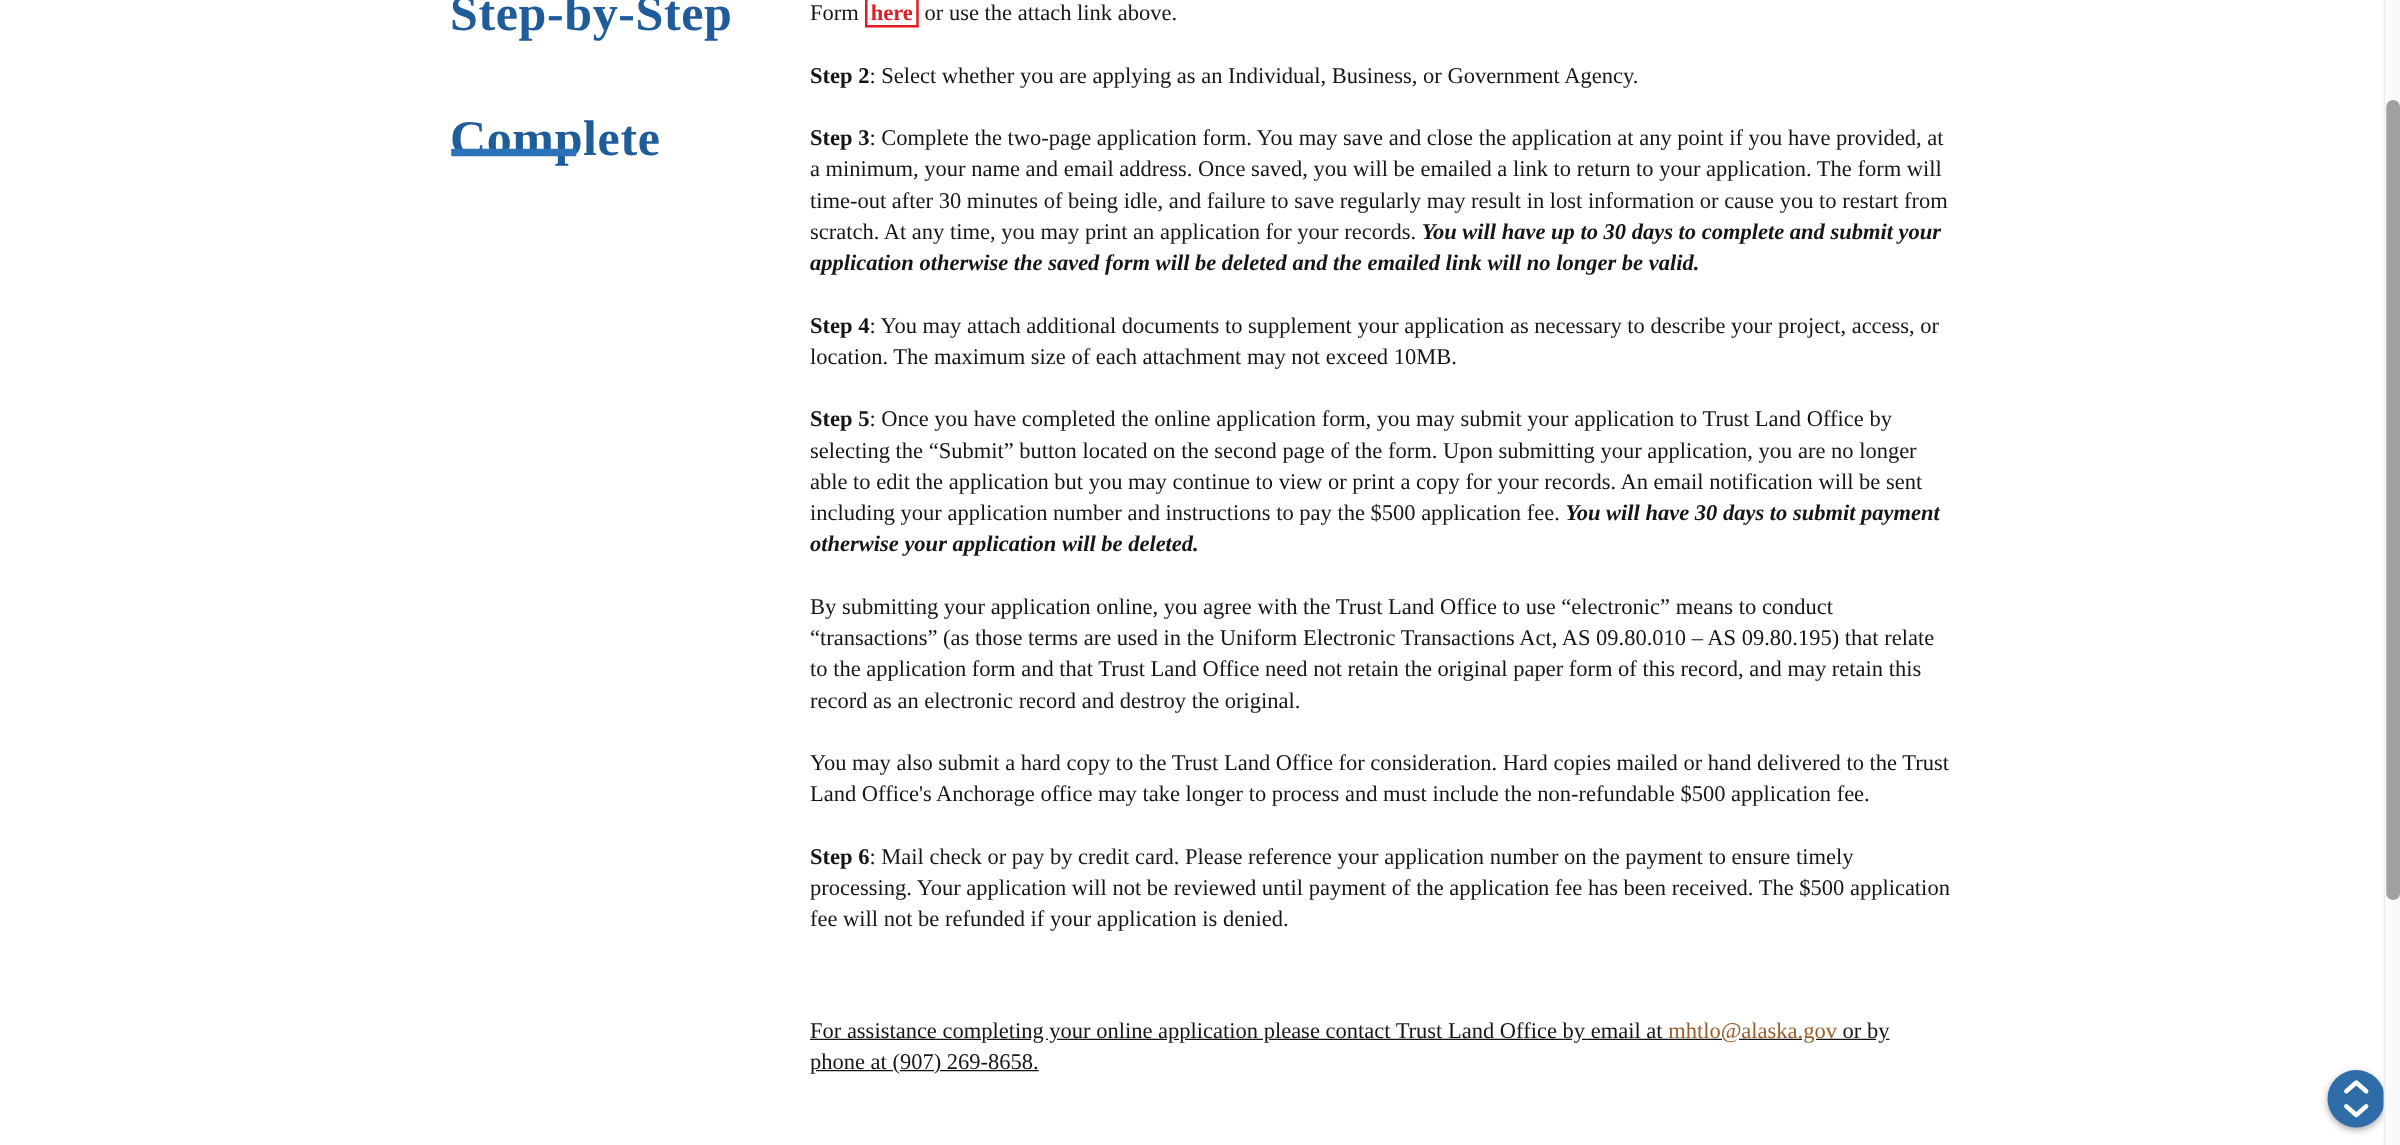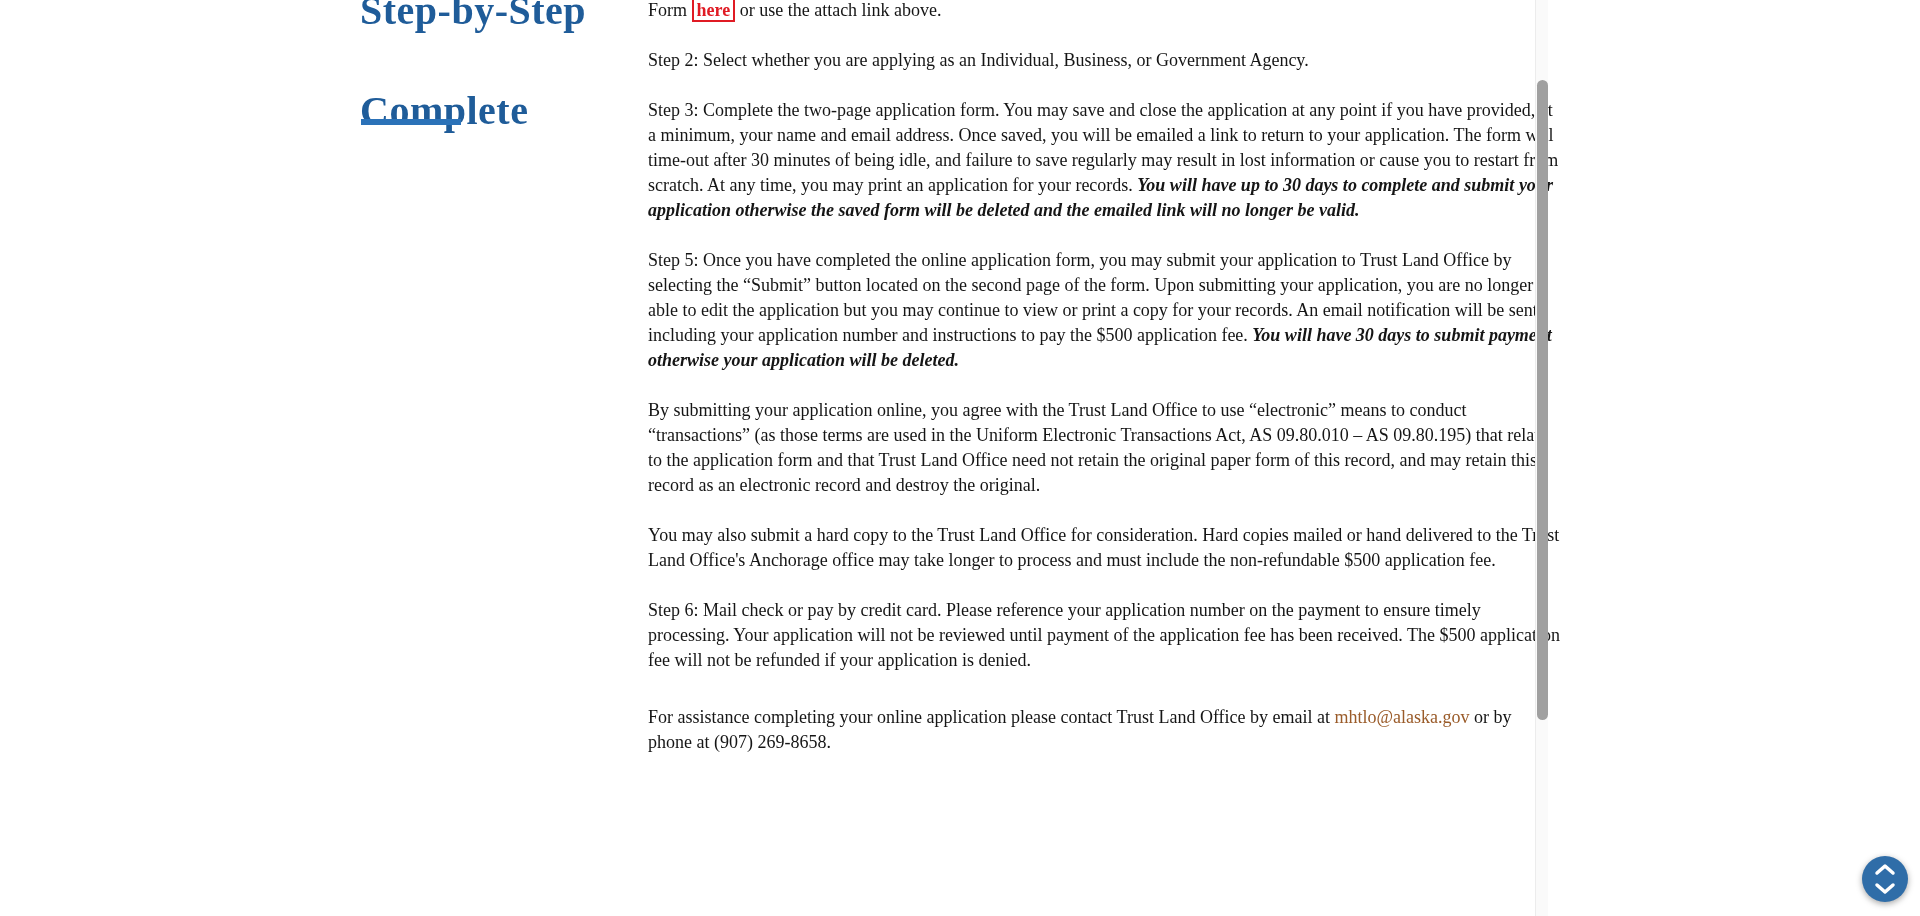--- a/index.html
+++ b/index.html
@@ -5,21 +5,21 @@
   html, body {
     margin: 0;
     padding: 0;
     width: 1920px;
     height: 916px;
     overflow: hidden;
     background: #ffffff;
   }
   .page {
     position: relative;
-    width: 1548px;
+    width: 1920px;
     height: 916px;
     background: #ffffff;
     font-family: "Liberation Serif", "DejaVu Serif", serif;
   }
 
   
   .side-heading {
     position: absolute;
     left: 360px;
     top: -41px;
@@ -43,23 +43,23 @@
   .main-col {
     position: absolute;
     left: 648px;
     top: -2px;
     width: 912px;
     color: #151515;
     font-size: 18px;
     line-height: 25px;
   }
   .para { margin: 0 0 25px 0; }
-  .para strong { font-weight: normal; }
+  .para strong { font-weight: bold; }
   .bi { font-weight: bold; font-style: italic; }
-  .mt-extra { margin-top: 32px; margin-bottom: 15px; }
+  .mt-extra { margin-top: 64px; margin-bottom: 15px; text-decoration: underline; }
   .here-link {
     color: #e01b24;
     font-weight: bold;
     text-decoration: none;
     border: 2px solid #e01b24;
     padding: 0 3px;
   }
   .email-link {
     color: #9a5b29;
     text-decoration: none;
@@ -114,20 +114,21 @@
   <div class="heading-underline"></div>
 
   <div class="main-col">
 
     <p class="para"><span>Form </span><a href="#" class="here-link">here</a><span> or use the attach link above.</span></p>
 
     <p class="para"><strong>Step 2</strong><span>: Select whether you are applying as an Individual, Business, or Government Agency.</span></p>
 
     <p class="para"><strong>Step 3</strong><span>: Complete the two-page application form. You may save and close the application at any point if you have provided, at a minimum, your name and email address. Once saved, you will be emailed a link to return to your application. The form will time-out after 30 minutes of being idle, and failure to save regularly may result in lost information or cause you to restart from scratch. At any time, you may print an application for your records. </span><em class="bi">You will have up to 30 days to complete and submit your application otherwise the saved form will be deleted and the emailed link will no longer be valid.</em></p>
 
+    <p class="para"><strong>Step 4</strong><span>: You may attach additional documents to supplement your application as necessary to describe your project, access, or location. The maximum size of each attachment may not exceed 10MB.</span></p>
 
     <p class="para"><strong>Step 5</strong><span>: Once you have completed the online application form, you may submit your application to Trust Land Office by selecting the “Submit” button located on the second page of the form. Upon submitting your application, you are no longer able to edit the application but you may continue to view or print a copy for your records. An email notification will be sent including your application number and instructions to pay the $500 application fee. </span><em class="bi">You will have 30 days to submit payment otherwise your application will be deleted.</em></p>
 
     <p class="para"><span>By submitting your application online, you agree with the Trust Land Office to use “electronic” means to conduct “transactions” (as those terms are used in the Uniform Electronic Transactions Act, AS 09.80.010 – AS 09.80.195) that relate to the application form and that Trust Land Office need not retain the original paper form of this record, and may retain this record as an electronic record and destroy the original.</span></p>
 
     <p class="para"><span>You may also submit a hard copy to the Trust Land Office for consideration. Hard copies mailed or hand delivered to the Trust Land Office's Anchorage office may take longer to process and must include the non-refundable $500 application fee.</span></p>
 
     <p class="para"><strong>Step 6</strong><span>: Mail check or pay by credit card. Please reference your application number on the payment to ensure timely processing. Your application will not be reviewed until payment of the application fee has been received. The $500 application fee will not be refunded if your application is denied.</span></p>
 
     <p class="para mt-extra"><span>For assistance completing your online application please contact Trust Land Office by email at </span><a href="#" class="email-link">mhtlo@alaska.gov</a><span> or by phone at (907) 269-8658.</span></p>

